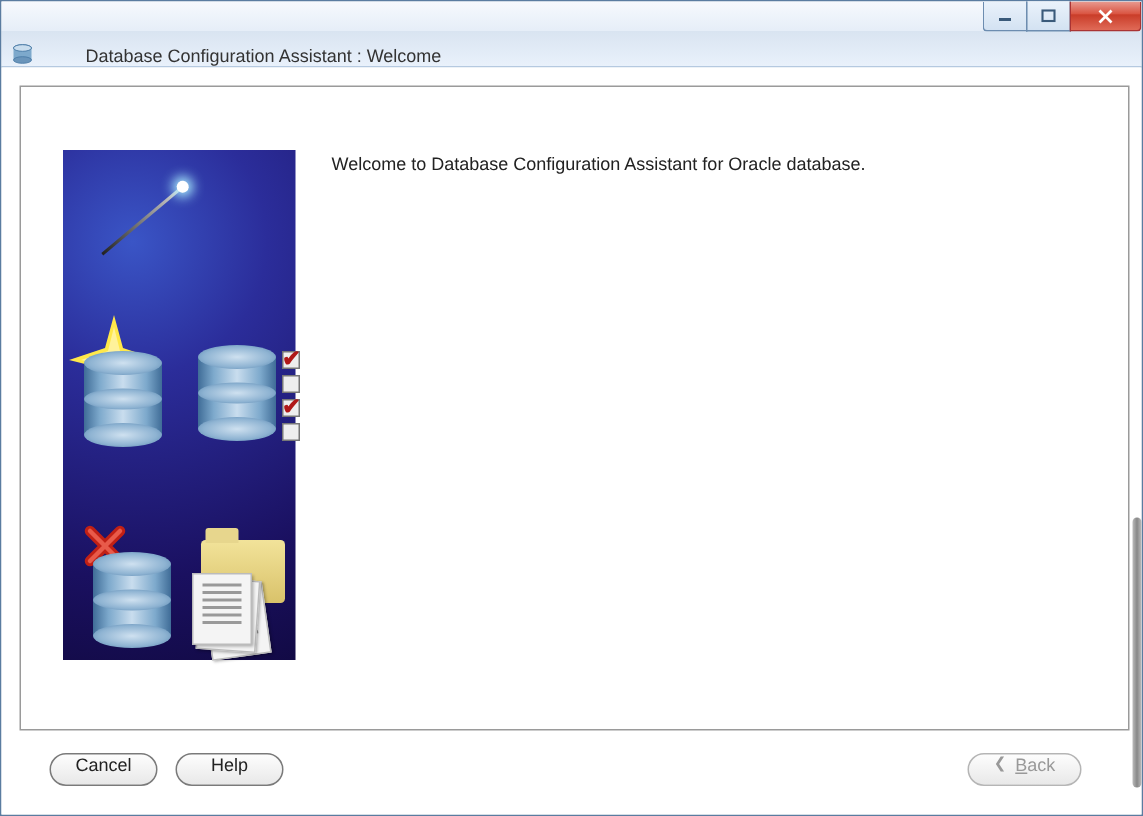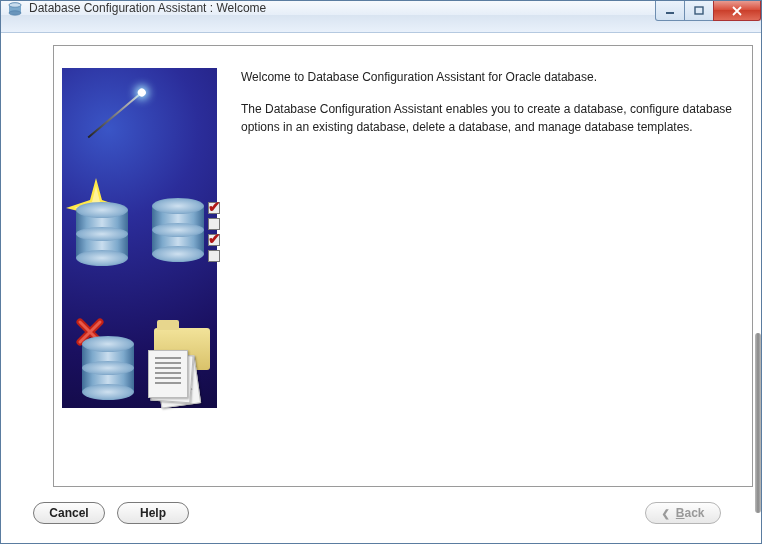--- a/index.html
+++ b/index.html
@@ -7,26 +7,27 @@
 
   
   .window {
     width: 762px; height: 544px;
     border: 1px solid #5a7ca0;
     background: #fff;
     display: flex; flex-direction: column;
     box-shadow: 0 0 0 1px rgba(0,0,0,.05) inset;
   }
   .titlebar {
-    height: 32px;
+    height: 44px;
     background: linear-gradient(to bottom, #f6f9fd 0%, #e6eef8 45%, #d9e4f1 46%, #e9f1fb 100%);
     border-bottom: 1px solid #b5c9e0;
-    display: flex; align-items: flex-start;
+    display: flex; align-items: flex-end;
     padding-left: 6px;
     position: relative;
+    gap: 28px;
   }
   .titlebar .app-icon {
     width: 16px; height: 16px; margin-right: 6px;
     display: inline-flex; align-items: center; justify-content: center;
   }
   .titlebar .title-text { color: #333; font-size: 12px; }
   .win-controls { position: absolute; right: 0; top: 0; height: 20px; display: flex; }
   .win-btn {
     width: 30px; height: 20px;
     border: 1px solid #6d8db0; border-top: none;
@@ -49,25 +50,24 @@
     flex: 1;
     padding: 12px 8px 8px 12px;
     display: flex; flex-direction: column;
     position: relative;
     background: #fff;
   }
   .panel {
     flex: 1;
     border: 1px solid #9a9a9a;
     background: #fff;
-    padding: 4px;
+    padding: 24px;
     display: flex;
     overflow: hidden;
     position: relative;
-    margin-left: 40px;
   }
   .sidebar-image {
     width: 155px;
     height: 340px;
     margin: 18px 10px 0 4px;
     background: radial-gradient(circle at 30% 18%, #3a55c6 0%, #2b2d9a 30%, #1a1060 75%, #120a45 100%);
     position: relative;
     overflow: visible;
   }
   .content-text {
@@ -92,26 +92,25 @@
     display: flex; align-items: center;
     padding: 8px 20px 4px 20px;
   }
   .spacer { flex: 1; }
   .btn {
     min-width: 72px; height: 22px;
     border: 1px solid #7a7a7a;
     border-radius: 11px;
     background: linear-gradient(to bottom, #fdfdfd, #e8e8e8);
     font-size: 12px;
-    display: inline-flex; align-items: center; justify-content: center;
+    display: inline-flex; justify-content: center;
     margin-right: 12px;
     padding: 0 12px;
     cursor: default;
     color: #222;
-    font-weight: bold;
   }
   .btn.disabled { color: #999; border-color: #b5b5b5; }
   .btn.nav { min-width: 76px; gap: 6px; }
   .btn.focus {
     box-shadow: 0 0 0 1px #222 inset;
     border-color: #444;
   }
   .btn .chev { font-size: 10px; }
   .btn .ul { text-decoration: underline; }
 
@@ -266,21 +265,20 @@
         <div class="folder" style="left:92px; top:260px;"></div>
         <div class="papers" style="left:86px; top:286px;">
           <div class="sheet" style="left:10px; top:4px; transform:rotate(-8deg);"></div>
           <div class="sheet" style="left:4px; top:0; transform:rotate(4deg);"></div>
           <div class="sheet" style="left:0; top:-4px;"></div>
         </div>
       </div>
 
       <div class="content-text">
         <p>Welcome to Database Configuration Assistant for Oracle database.</p>
-        <p>The Database Configuration Assistant enables you to create a database, configure database options in an existing database, delete a database, and manage database templates.</p>
       </div>
 
     </div>
 
     <div class="button-row">
       <div class="btn">
           <span>Cancel</span>
         </div>
       <div class="btn">
           <span>Help</span>

